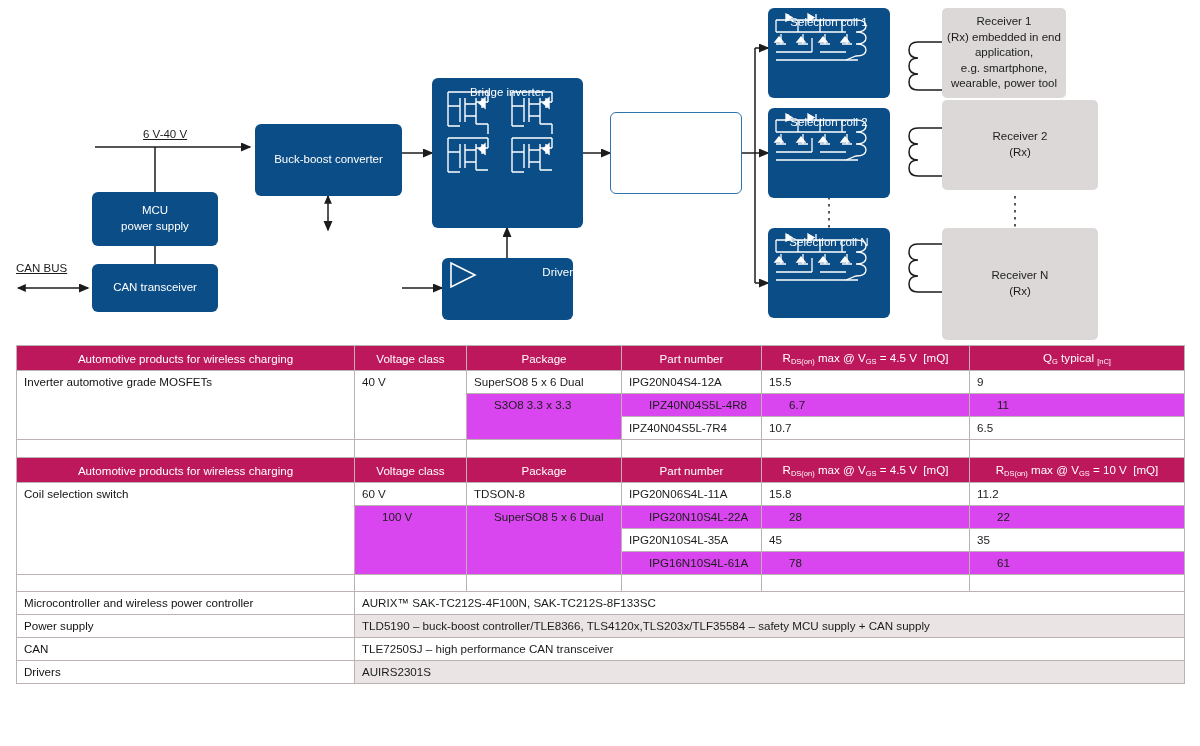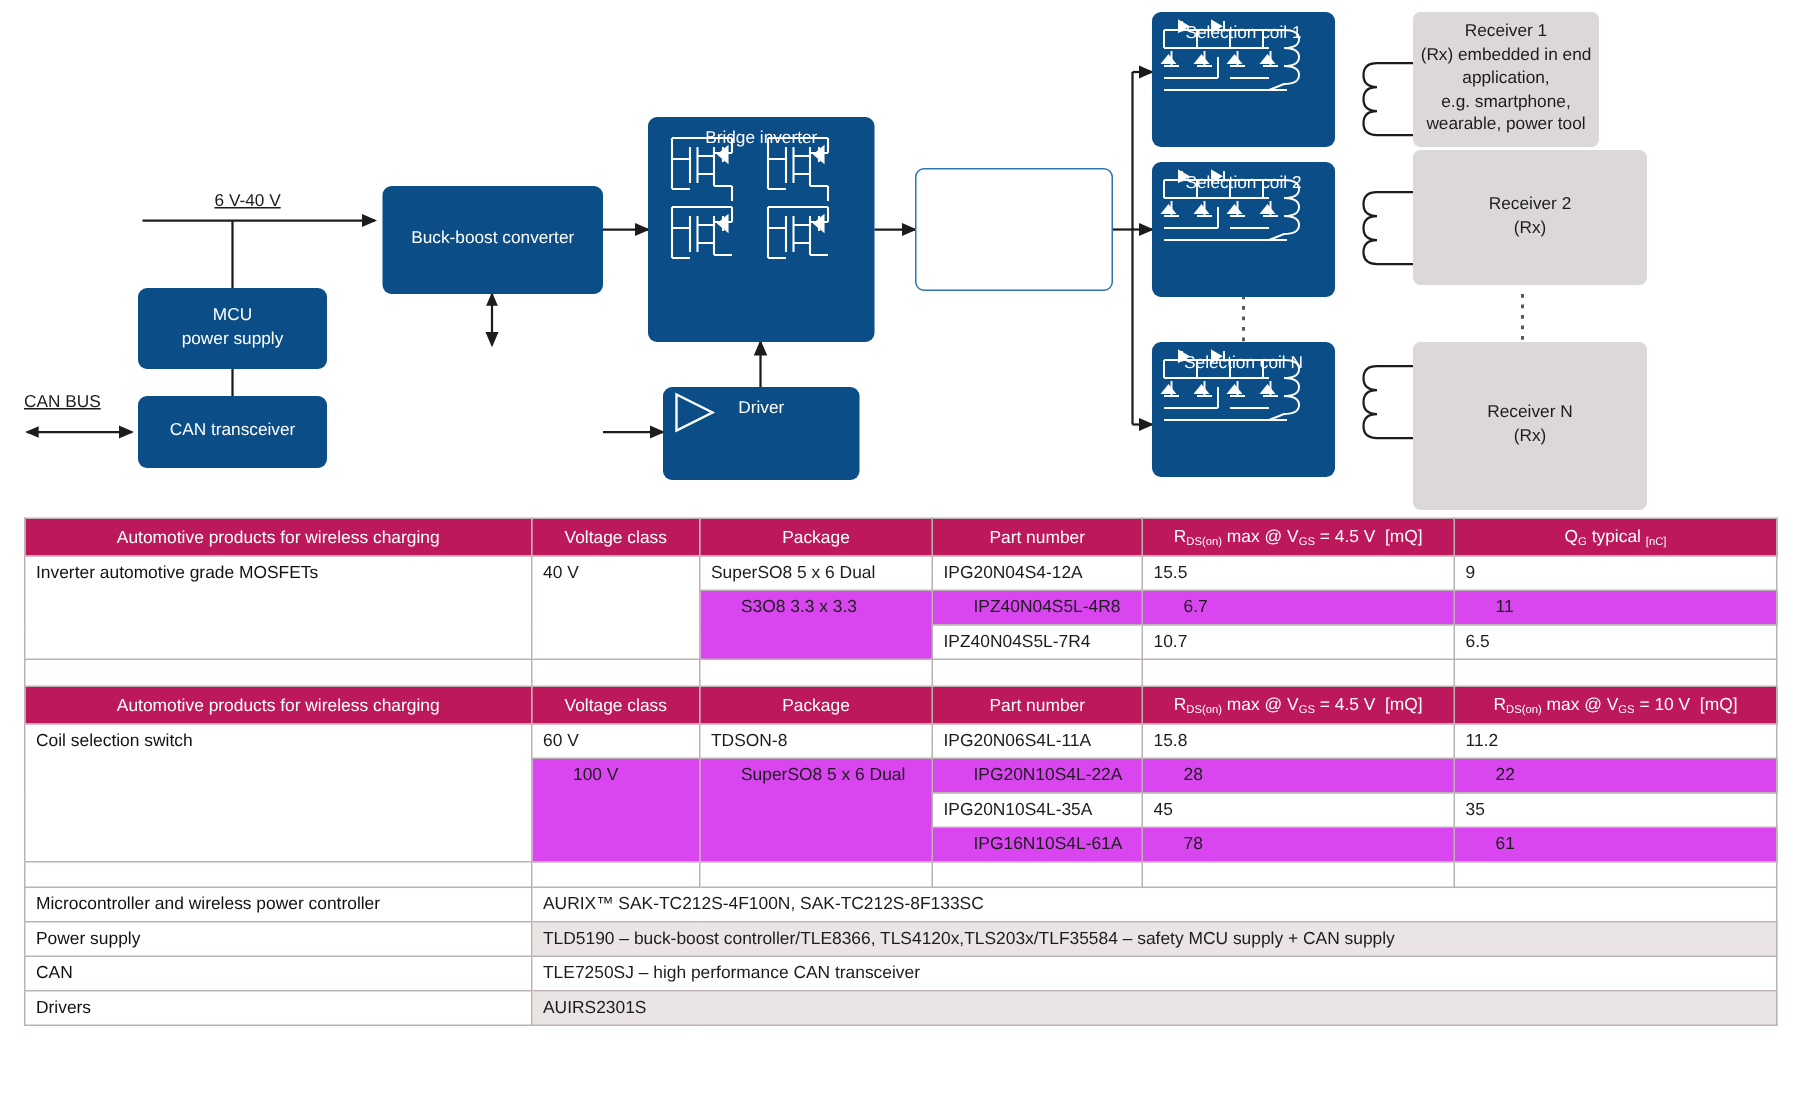--- a/index.html
+++ b/index.html
@@ -174,21 +174,21 @@
 
           <path d="M80,10 L120,10 M80,10 L80,44 M120,10 L120,20 M92,16 L92,40 M97,16 L97,40 M97,22 L108,22 M108,16 L108,30 M97,34 L108,34 M108,28 L108,42 M108,20 L120,20 M108,42 L120,42 M120,42 L120,52 M80,44 L92,44 M80,24 L92,24"></path>
           <path d="M114,16 L114,26 M111,21 L117,16 L117,26 z" fill="#ffffff"></path>
 
           <path d="M80,56 L120,56 M80,56 L80,90 M120,56 L120,66 M92,62 L92,86 M97,62 L97,86 M97,68 L108,68 M108,62 L108,76 M97,80 L108,80 M108,74 L108,88 M108,66 L120,66 M108,88 L120,88 M80,90 L92,90 M80,70 L92,70"></path>
           <path d="M114,62 L114,72 M111,67 L117,62 L117,72 z" fill="#ffffff"></path>
         </g>
       </svg>
     </div>
 
-    <div class="blk blue" style="left:442px;top:258px;width:131px;height:62px;">
+    <div class="blk blue" style="left:442px;top:258px;width:131px;height:62px;align-items:flex-end;">
       <span class="cap">Driver</span>
       <svg width="40" height="30" style="margin-top:2px;">
         <path d="M9,3 L33,15 L9,27 Z" fill="none" stroke="#ffffff" stroke-width="1.6"></path>
       </svg>
     </div>
 
     <div class="blk white" style="left:610px;top:112px;width:132px;height:82px;"></div>
 
     <div class="blk blue" style="left:768px;top:8px;width:122px;height:90px;">
       <span class="cap">Selection coil 1</span>

